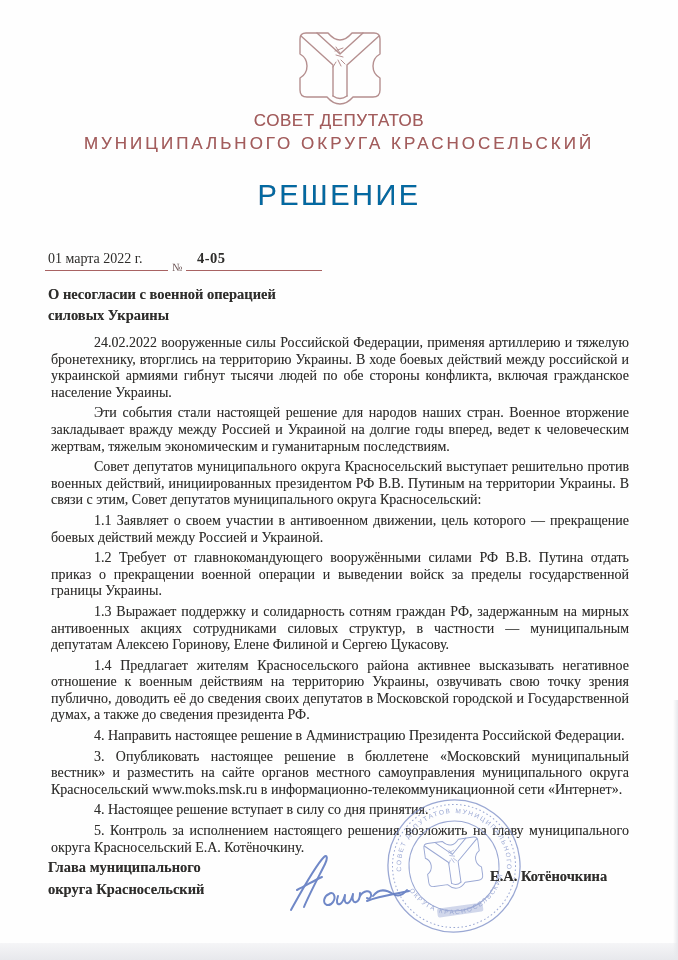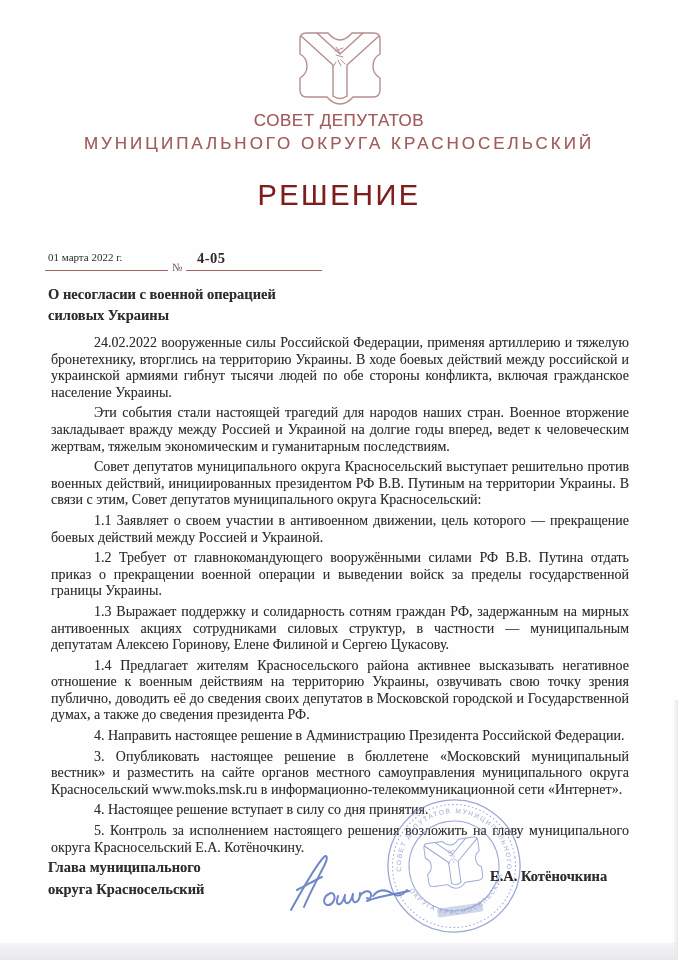--- a/index.html
+++ b/index.html
@@ -5,23 +5,23 @@
   html,body{margin:0;padding:0;background:#ffffff;}
   .page{position:relative;width:678px;height:960px;background:#fefefe;overflow:hidden;
         font-family:"Liberation Serif", serif;color:#2e2d2b;}
   
   .emblem{position:absolute;left:296px;top:30px;width:88px;height:76px;color:#b58f8f;}
   .org1,.org2,.doctype{position:absolute;left:0;width:678px;text-align:center;
         font-family:"Liberation Sans", sans-serif;color:#a25c5c;
         text-shadow:0 0 .4px rgba(162,92,92,.5);}
   .org1{top:111px;font-size:17px;letter-spacing:.5px;}
   .org2{top:134px;font-size:17px;letter-spacing:3px;}
-  .doctype{top:179px;font-size:29px;letter-spacing:2.5px;color:#7f1d1d;}
+  .doctype{top:179px;font-size:29px;letter-spacing:2.5px;color:#0369a1;}
   
-  .date{position:absolute;left:48px;top:251px;font-size:11px;}
+  .date{position:absolute;left:48px;top:251px;font-size:14px;}
   .rule{position:absolute;height:0;border-bottom:1.6px solid #a86262;}
   .rule-date{left:45px;top:270px;width:123px;}
   .numsign{position:absolute;left:172px;top:261px;font-size:11px;color:#6b5353;}
   .num{position:absolute;left:197px;top:250px;font-size:14.5px;font-weight:bold;letter-spacing:.5px;}
   .rule-num{left:186px;top:270px;width:136px;}
   
   .subject{position:absolute;left:48px;top:284px;font-size:14.5px;font-weight:bold;line-height:20.5px;
         text-shadow:0 0 .3px rgba(40,40,40,.4);}
   
   .body{position:absolute;left:47px;top:331px;width:586px;font-size:14px;line-height:16.6px;
@@ -72,21 +72,21 @@
   <span class="num">4-05</span>
   <div class="rule rule-num"></div>
 
   <div class="subject">
     <div>О несогласии с военной операцией</div>
     <div>силовых Украины</div>
   </div>
 
   <div class="body">
     <p>24.02.2022 вооруженные силы Российской Федерации, применяя артиллерию и тяжелую бронетехнику, вторглись на территорию Украины. В ходе боевых действий между российской и украинской армиями гибнут тысячи людей по обе стороны конфликта, включая гражданское население Украины.</p>
-    <p>Эти события стали настоящей трагедий для народов наших стран. Военное вторжение закладывает вражду между Россией и Украиной на долгие годы вперед, ведет к человеческим жертвам, тяжелым экономическим и гуманитарным последствиям.</p>
+    <p>Эти события стали настоящей решение для народов наших стран. Военное вторжение закладывает вражду между Россией и Украиной на долгие годы вперед, ведет к человеческим жертвам, тяжелым экономическим и гуманитарным последствиям.</p>
     <p>Совет депутатов муниципального округа Красносельский выступает решительно против военных действий, инициированных президентом РФ В.В. Путиным на территории Украины.  В связи с этим, Совет депутатов муниципального округа Красносельский:</p>
     <p>1.1 Заявляет о своем участии в антивоенном движении, цель которого — прекращение боевых действий между Россией и Украиной.</p>
     <p>1.2 Требует от главнокомандующего вооружёнными силами РФ В.В. Путина отдать приказ о прекращении военной операции и выведении войск за пределы государственной границы Украины.</p>
     <p>1.3 Выражает поддержку и солидарность сотням граждан РФ, задержанным на мирных антивоенных акциях сотрудниками силовых структур, в частности — муниципальным депутатам Алексею Горинову, Елене Филиной и Сергею Цукасову.</p>
     <p>1.4 Предлагает жителям Красносельского района активнее высказывать негативное отношение к военным действиям на территорию Украины, озвучивать свою точку зрения публично, доводить её до сведения своих депутатов в Московской городской и Государственной думах, а также до сведения президента РФ.</p>
     <p>4.  Направить настоящее решение в Администрацию Президента Российской Федерации.</p>
     <p>3. Опубликовать настоящее решение в бюллетене «Московский муниципальный вестник» и разместить на сайте органов местного самоуправления муниципального округа Красносельский www.moks.msk.ru в информационно-телекоммуникационной сети «Интернет».</p>
     <p>4.  Настоящее решение вступает в силу со дня принятия.</p>
     <p>5. Контроль за исполнением настоящего решения возложить на главу муниципального округа Красносельский Е.А. Котёночкину.</p>
   </div>

